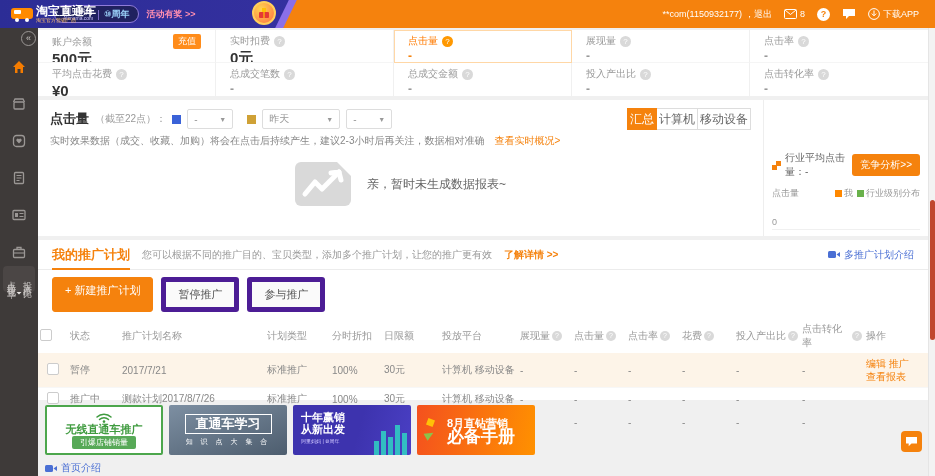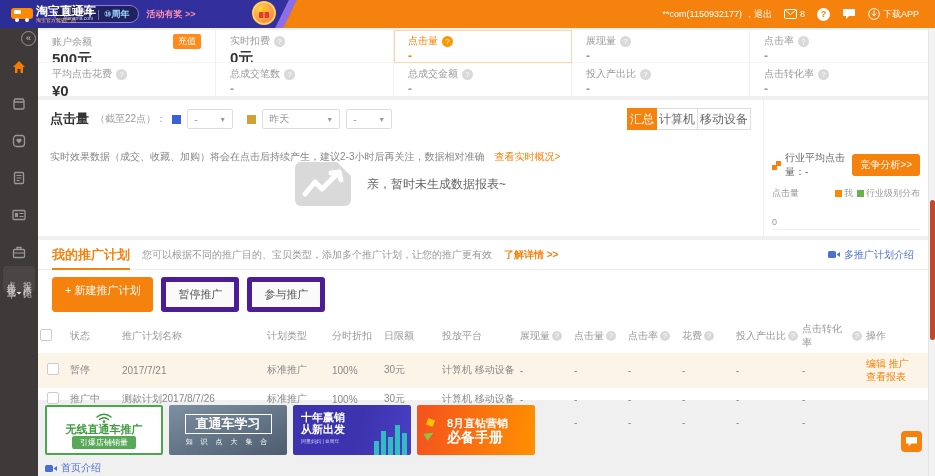--- a/index.html
+++ b/index.html
@@ -51,21 +51,21 @@
   .chart-left{flex:1;padding:8px 12px;position:relative;border-right:1px solid #eee;}
   .ch-row{display:flex;align-items:center;gap:6px;}
   .ch-title{font-size:13px;font-weight:bold;color:#333;}
   .ch-note{font-size:10px;color:#999;}
   .sq{width:9px;height:9px;flex:none;}
   .sel{height:20px;border:1px solid #ddd;border-radius:2px;font-size:10px;color:#999;display:flex;align-items:center;justify-content:space-between;padding:0 6px;background:#fff;}
   .caret{font-size:7px;color:#999;}
   .tabs{margin-left:auto;display:flex;}
   .tab{height:22px;padding:0 2px;font-size:12px;border:1px solid #ddd;background:#fff;color:#666;display:flex;align-items:center;margin-left:-1px;}
   .tab.active{background:#f5820d;border-color:#f5820d;color:#fff;z-index:1;}
-  .notice{margin-top:20px;font-size:10px;color:#888;display:flex;gap:10px;align-items:center;}
+  .notice{margin-top:4px;font-size:10px;color:#888;display:flex;gap:10px;align-items:center;}
   .o-link{color:#f5820d;}
   .empty{position:absolute;top:62px;left:0;right:0;display:flex;align-items:center;justify-content:center;gap:16px;}
   .empty-text{font-size:12px;color:#666;}
   .chart-right{width:164px;padding:7px 8px;position:relative;margin-top:44px;}
   .ind-row{display:flex;align-items:center;gap:4px;font-size:10px;color:#666;}
   .ind-btn{margin-left:auto;background:#f5820d;color:#fff;font-size:10px;padding:4px 8px;border-radius:3px;white-space:nowrap;}
   .grid-ico{width:9px;height:9px;background:
     linear-gradient(#fff,#fff) 0 0/4px 4px no-repeat,
     linear-gradient(#fff,#fff) 5px 5px/4px 4px no-repeat,#f5820d;flex:none;}
   .legend-row{display:flex;align-items:center;margin-top:8px;font-size:9px;color:#999;gap:4px;}
@@ -108,21 +108,21 @@
   .b2{background:linear-gradient(105deg,#3d33ae 55%,#4a3fc4);padding:6px 0 0 8px;color:#fff;}
   .b2 .t1{font-size:11px;font-weight:bold;line-height:12px;}
   .b2 .t3{font-size:5px;color:#cfc7ff;margin-top:3px;}
   .bars{position:absolute;right:4px;bottom:0;display:flex;align-items:flex-end;gap:2px;}
   .bars i{display:block;width:5px;background:#2fd3c3;opacity:.85;}
   .b3{background:linear-gradient(160deg,#7d8fa2,#4d5d6e);display:flex;flex-direction:column;align-items:center;justify-content:center;}
   .b3 .frame{border:1px solid #fff;padding:0 10px;font-size:13px;font-weight:bold;color:#fff;line-height:18px;}
   .b3 .t2{font-size:7px;color:#fff;letter-spacing:3px;margin-top:3px;}
   .b4{background:linear-gradient(100deg,#f4511e,#ff9100);display:flex;flex-direction:column;justify-content:center;padding-left:30px;color:#fff;}
   .b4 .t1{font-size:11px;font-weight:bold;line-height:13px;}
-  .b4 .t2{font-size:14px;font-weight:bold;line-height:14px;}
+  .b4 .t2{font-size:17px;font-weight:bold;line-height:14px;font-family:Liberation Serif, serif;}
   .deco-y{position:absolute;left:10px;top:14px;width:7px;height:7px;background:#ffc107;transform:rotate(20deg);}
   .deco-g{position:absolute;left:8px;top:26px;width:0;height:0;border-left:9px solid #8bc34a;border-top:4px solid transparent;border-bottom:4px solid transparent;transform:rotate(-30deg);}
 
   
   .footer{position:absolute;left:45px;top:461px;display:flex;align-items:center;gap:4px;font-size:10px;color:#4a6fd4;}
   .chatbtn{position:absolute;right:13px;top:431px;width:21px;height:21px;background:#f5820d;border-radius:4px;display:flex;align-items:center;justify-content:center;z-index:6;}
   .scrollbar{position:absolute;right:0;top:28px;width:7px;height:448px;background:#f3f3f3;border-left:1px solid #e5e5e5;z-index:7;}
   .thumb{position:absolute;top:172px;left:1px;width:5px;height:140px;background:#c0482f;border-radius:3px;}
 </style>
 </head>

